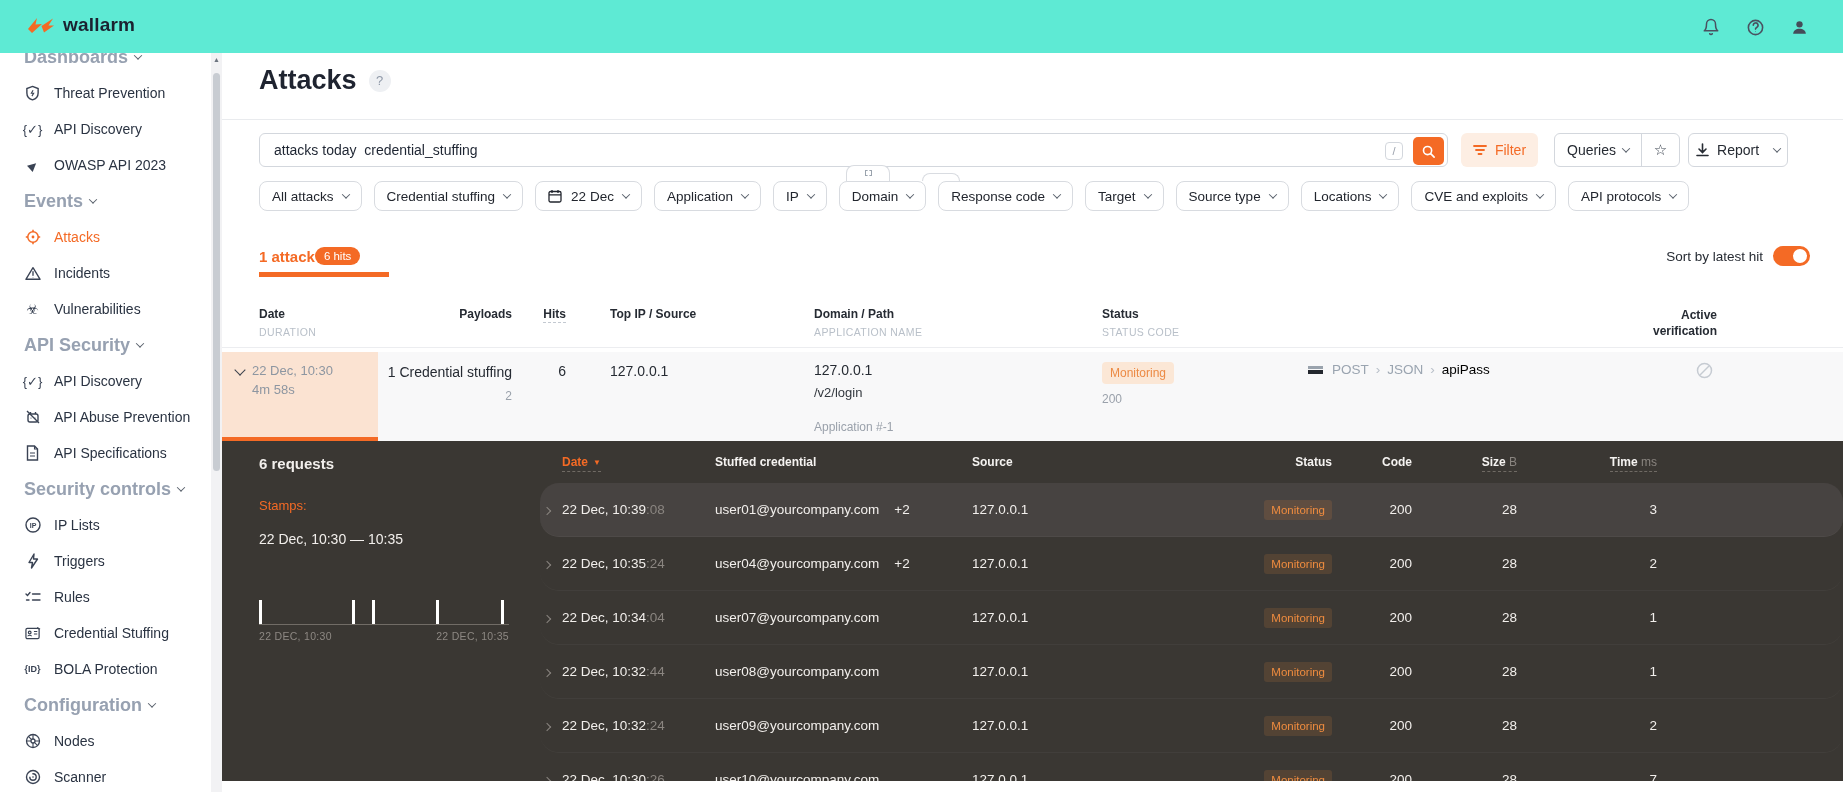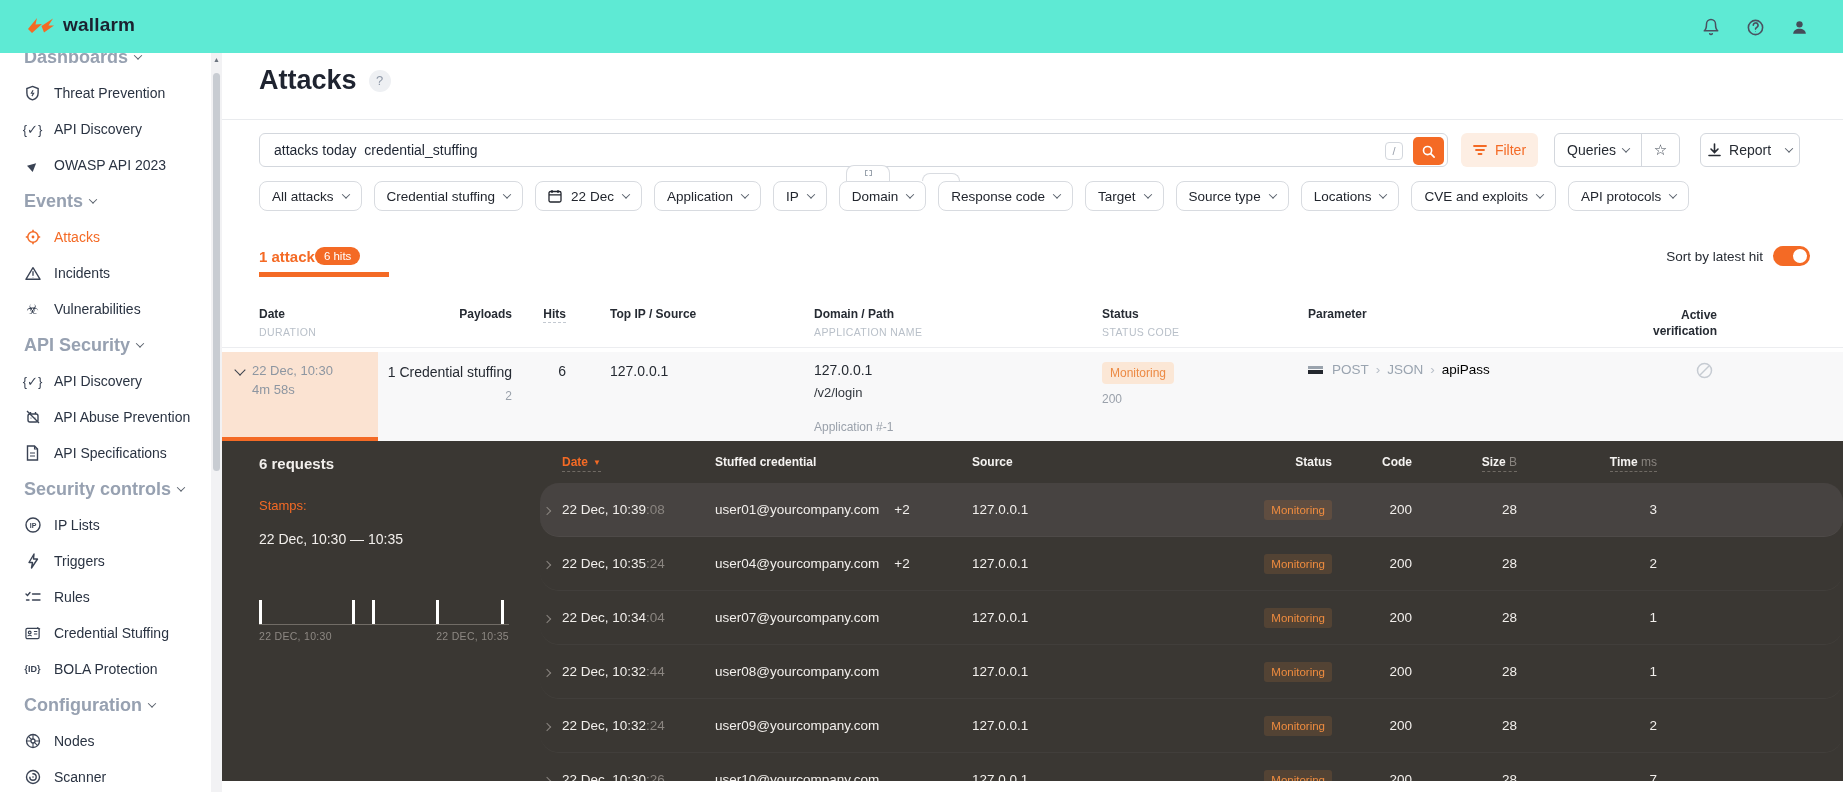--- a/index.html
+++ b/index.html
@@ -35,21 +35,21 @@
   
   .search-row { position:absolute; top:80px; left:37px; right:40px; display:flex; height:38px; }
   .search-box { position:relative; width:1189px; height:34px; border:1px solid #d3d7dd; border-radius:6px; background:#fff; display:flex; align-items:center; }
   .search-input { border:none; outline:none; flex:1; height:100%; padding:0 90px 0 14px; font-size:14px; color:#1e2532; font-family:inherit; background:transparent; }
   .key-hint { position:absolute; right:44px; top:8px; width:18px; height:18px; border:1px solid #d3d7dd; border-radius:4px; color:#9aa1ac; font-size:11px; display:flex; align-items:center; justify-content:center; }
   .search-btn { position:absolute; right:3px; top:3px; width:31px; height:28px; background:var(--accent); border-radius:5px; display:flex; align-items:center; justify-content:center; cursor:pointer; }
   .btn-filter { margin-left:13px; width:77px; height:34px; border-radius:6px; background:var(--accent-soft); color:var(--accent); font-size:14px; display:flex; align-items:center; justify-content:center; gap:8px; cursor:pointer; }
   .btn-group { margin-left:16px; height:34px; border:1px solid #d3d7dd; border-radius:6px; display:flex; align-items:stretch; overflow:hidden; }
   .btn-queries { padding:0 12px; display:flex; align-items:center; font-size:14px; color:#262b33; cursor:pointer; }
   .btn-star { width:38px; display:flex; align-items:center; justify-content:center; border-left:1px solid #d3d7dd; cursor:pointer; font-size:15px; color:#3c4450; }
-  .btn-report { margin-left:20px; width:100px; height:34px; border:1px solid #d3d7dd; border-radius:6px; display:flex; align-items:center; justify-content:center; gap:8px; font-size:14px; color:#262b33; cursor:pointer; }
+  .btn-report { margin-left:8px; width:100px; height:34px; border:1px solid #d3d7dd; border-radius:6px; display:flex; align-items:center; justify-content:center; gap:8px; font-size:14px; color:#262b33; cursor:pointer; }
 
   .chev { display:inline-block; width:6px; height:6px; border-right:1.5px solid #59616c; border-bottom:1.5px solid #59616c; transform:rotate(45deg) translate(-1px,-1px); margin-left:7px; }
 
   
   .frag { position:absolute; background:#fff; border:1px solid #d9dce1; border-bottom:none; border-radius:8px 8px 0 0; }
   .frag-a { top:112px; left:624px; width:44px; height:16px; display:flex; justify-content:center; align-items:flex-start; padding-top:4px; }
   .frag-a .sq { width:7px; height:6px; border:1px dashed #9aa3ad; }
   .frag-b { top:120px; left:700px; width:38px; height:8px; border-radius:10px 10px 0 0; }
 
   
@@ -470,23 +470,20 @@
         <div class="h1">Top IP / Source</div>
       </div>
     <div class="c-dom">
       <div class="h1">Domain / Path</div>
       <div class="h2">APPLICATION NAME</div>
     </div>
     <div class="c-status">
       <div class="h1">Status</div>
       <div class="h2">STATUS CODE</div>
     </div>
-    <div class="c-param">
-        <div class="h1">Parameter</div>
-      </div>
     <div class="c-active"><div class="h1" style="display:inline-block;width:84px;line-height:1.35;">Active verification</div></div>
   </div>
 
   <div class="atr atk-cols">
     <div class="c-date">
       <span class="row-chev"></span>
       <span class="atr-date-txt">
         <span>22 Dec, 10:30</span><br>
         <span>4m 58s</span>
       </span>

